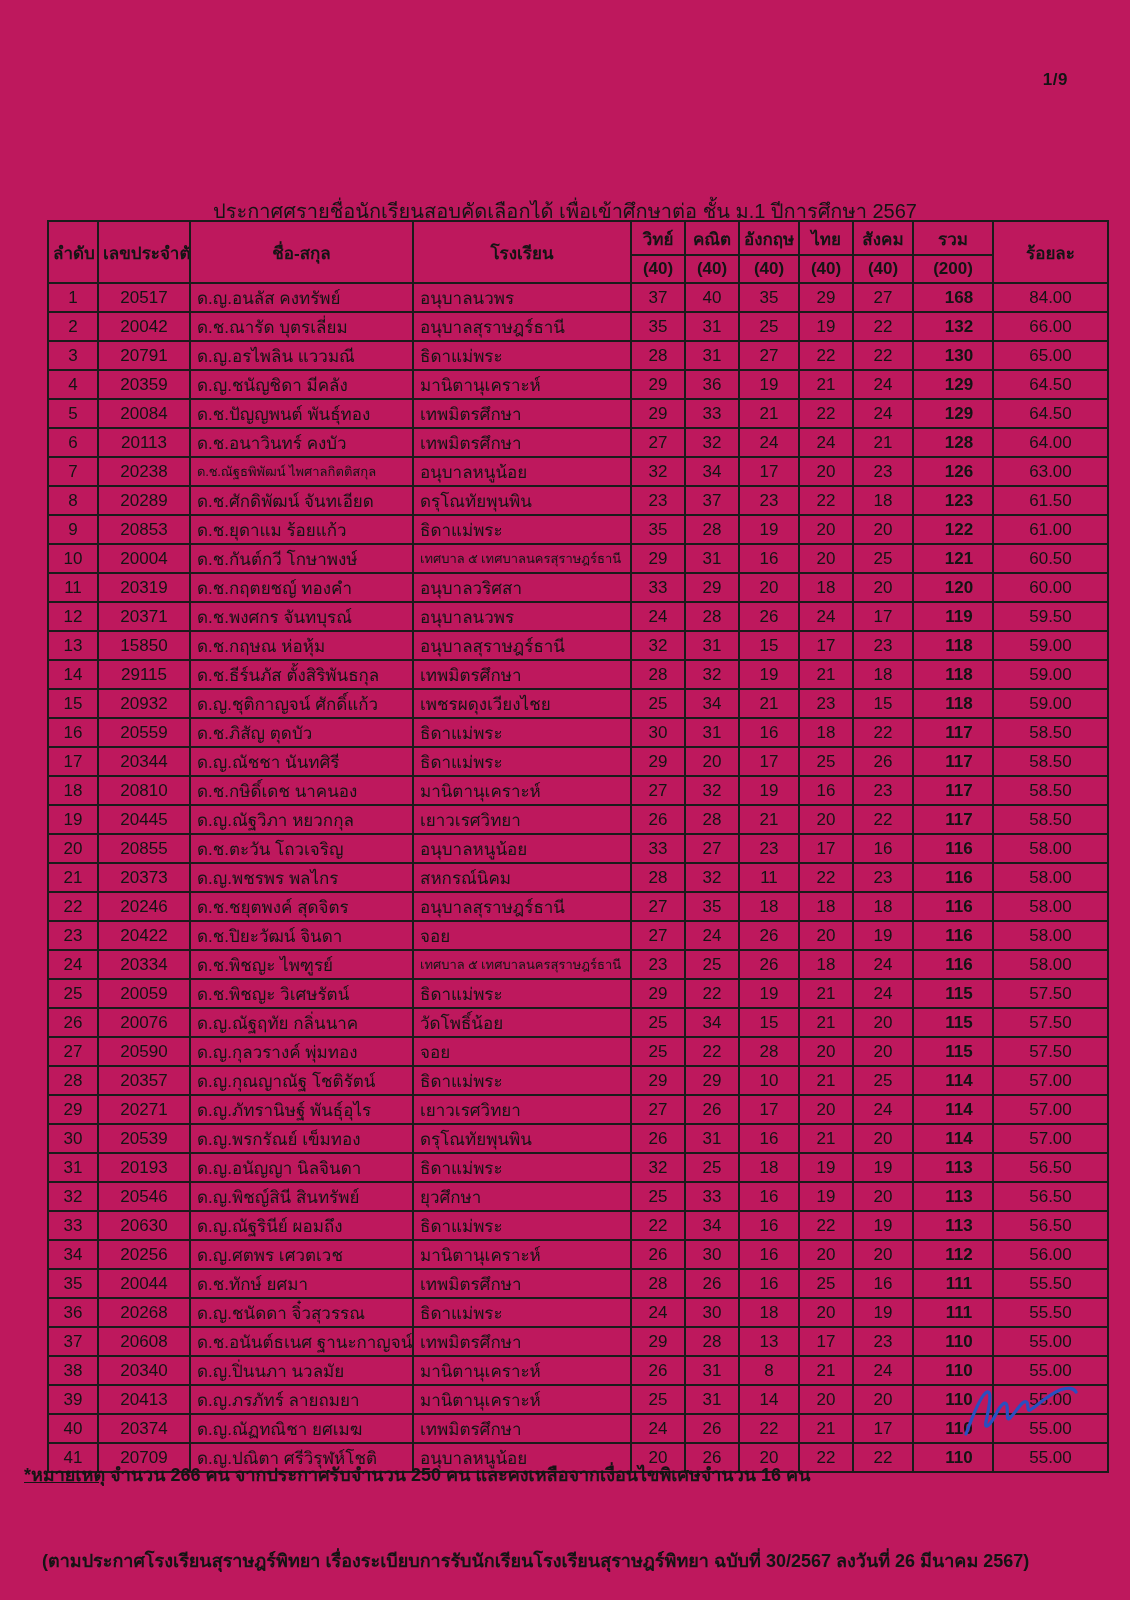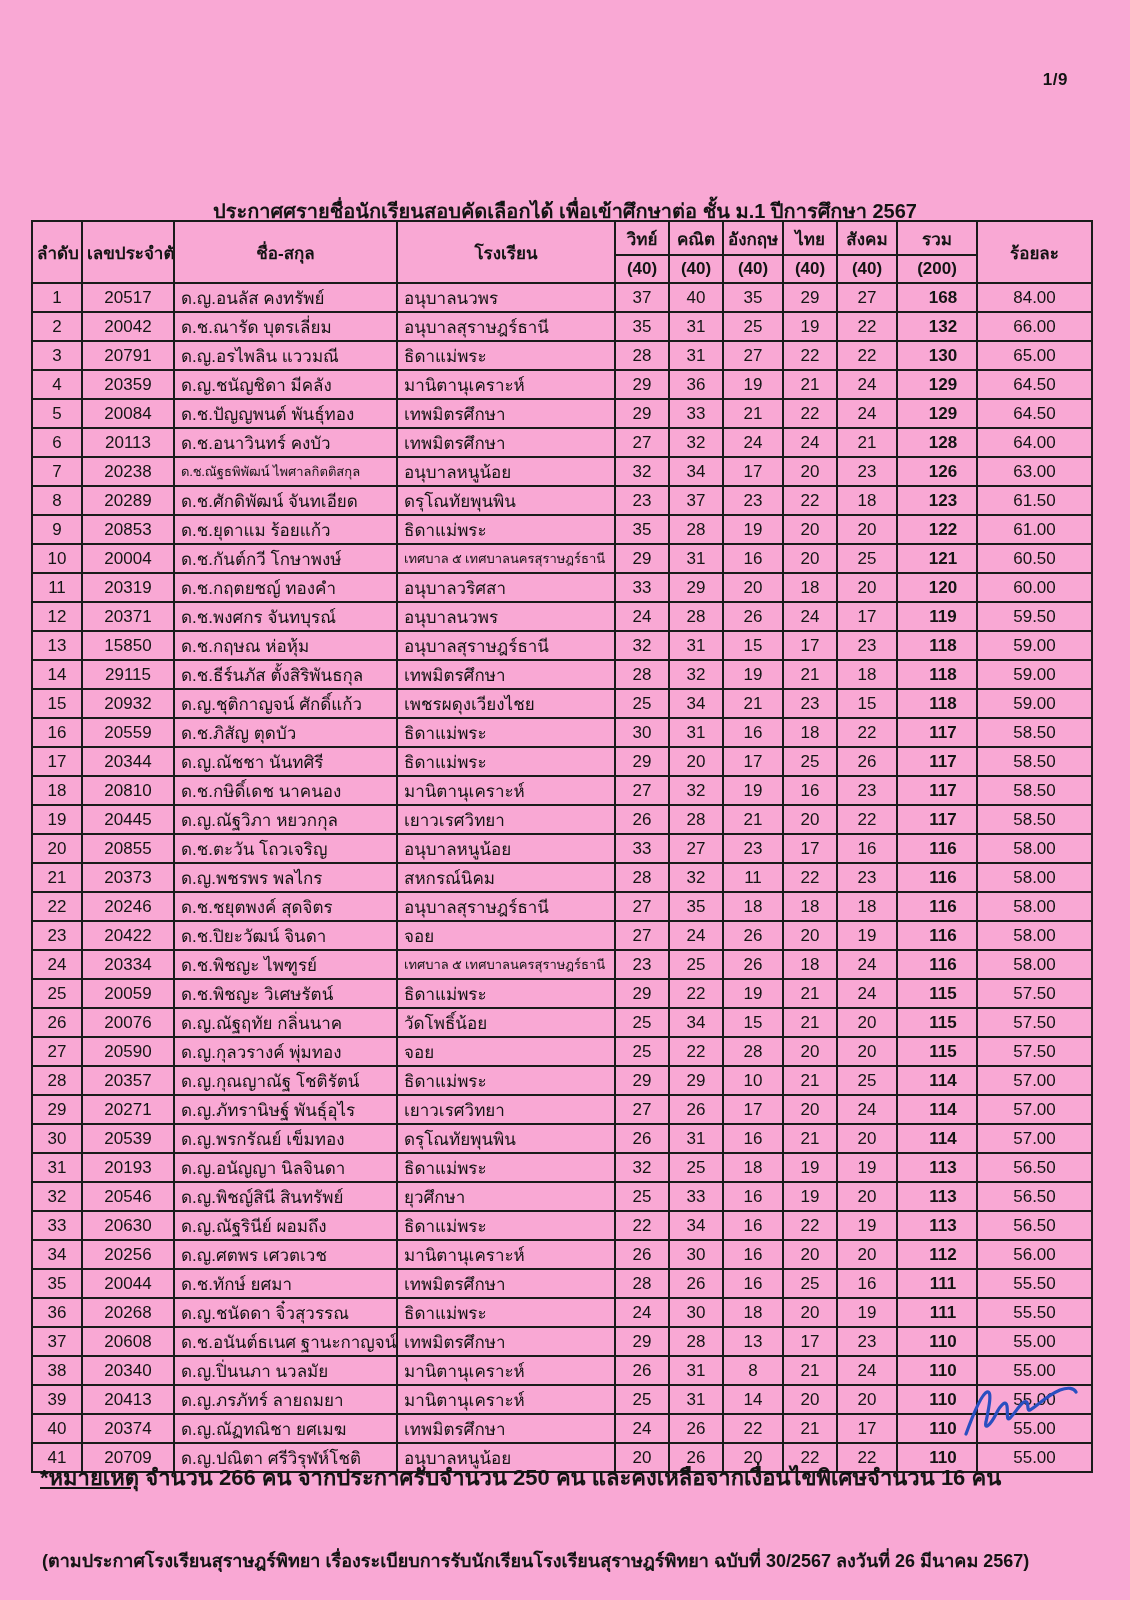--- a/index.html
+++ b/index.html
@@ -4,50 +4,50 @@
 <style>
   html,body{margin:0;padding:0;}
   body{
     width:1130px;height:1600px;
     background:#e9e9e9;
     font-family:"Liberation Sans","DejaVu Sans",sans-serif;
     color:#141414;
   }
   .paper{
     position:absolute;left:0;top:0;width:1130px;height:1600px;
-    background:#f9a8d4;overflow:hidden;
+    background:#be185d;overflow:hidden;
   }
   .pageno{
     position:absolute;top:70px;right:62px;
     font-size:17px;font-weight:bold;letter-spacing:.5px;
   }
   .titles{
     position:absolute;top:126px;left:0;width:1130px;
-    text-align:center;font-weight:bold;font-size:20px;line-height:34px;
+    text-align:center;font-weight:normal;font-size:20px;line-height:34px;
     white-space:pre-wrap;
   }
   table.results{
-    position:absolute;left:31px;top:220px;
+    position:absolute;left:47px;top:220px;
     width:1060px;border-collapse:collapse;table-layout:fixed;
     font-size:17px;
   }
   table.results th,table.results td{
     border:2px solid #1b1b1b;
     padding:0 4px;overflow:hidden;white-space:nowrap;
   }
   table.results thead th{font-weight:bold;text-align:center;vertical-align:middle;}
   thead tr.h1 th{height:32px;}
   thead tr.h2 th{height:26px;}
   tbody td{height:26.5px;text-align:center;}
   tbody td.left{text-align:left;padding-left:6px;}
   tbody td.total{font-weight:bold;padding-left:16px;}
   tbody td.small{font-size:13px;font-family:Liberation Serif, serif;}
   .footnote{
-    position:absolute;left:40px;top:1460px;width:1000px;
-    font-size:22px;font-weight:bold;
+    position:absolute;left:24px;top:1460px;width:1000px;
+    font-size:18px;font-weight:bold;
   }
   .footnote .u{text-decoration:underline;}
   .footnote2{
     position:absolute;left:42px;top:1502px;width:1050px;
     font-size:18px;font-weight:bold;margin-top:44px;
   }
   .signature{
     position:absolute;right:50px;top:1382px;width:120px;height:64px;
   }
 </style>

